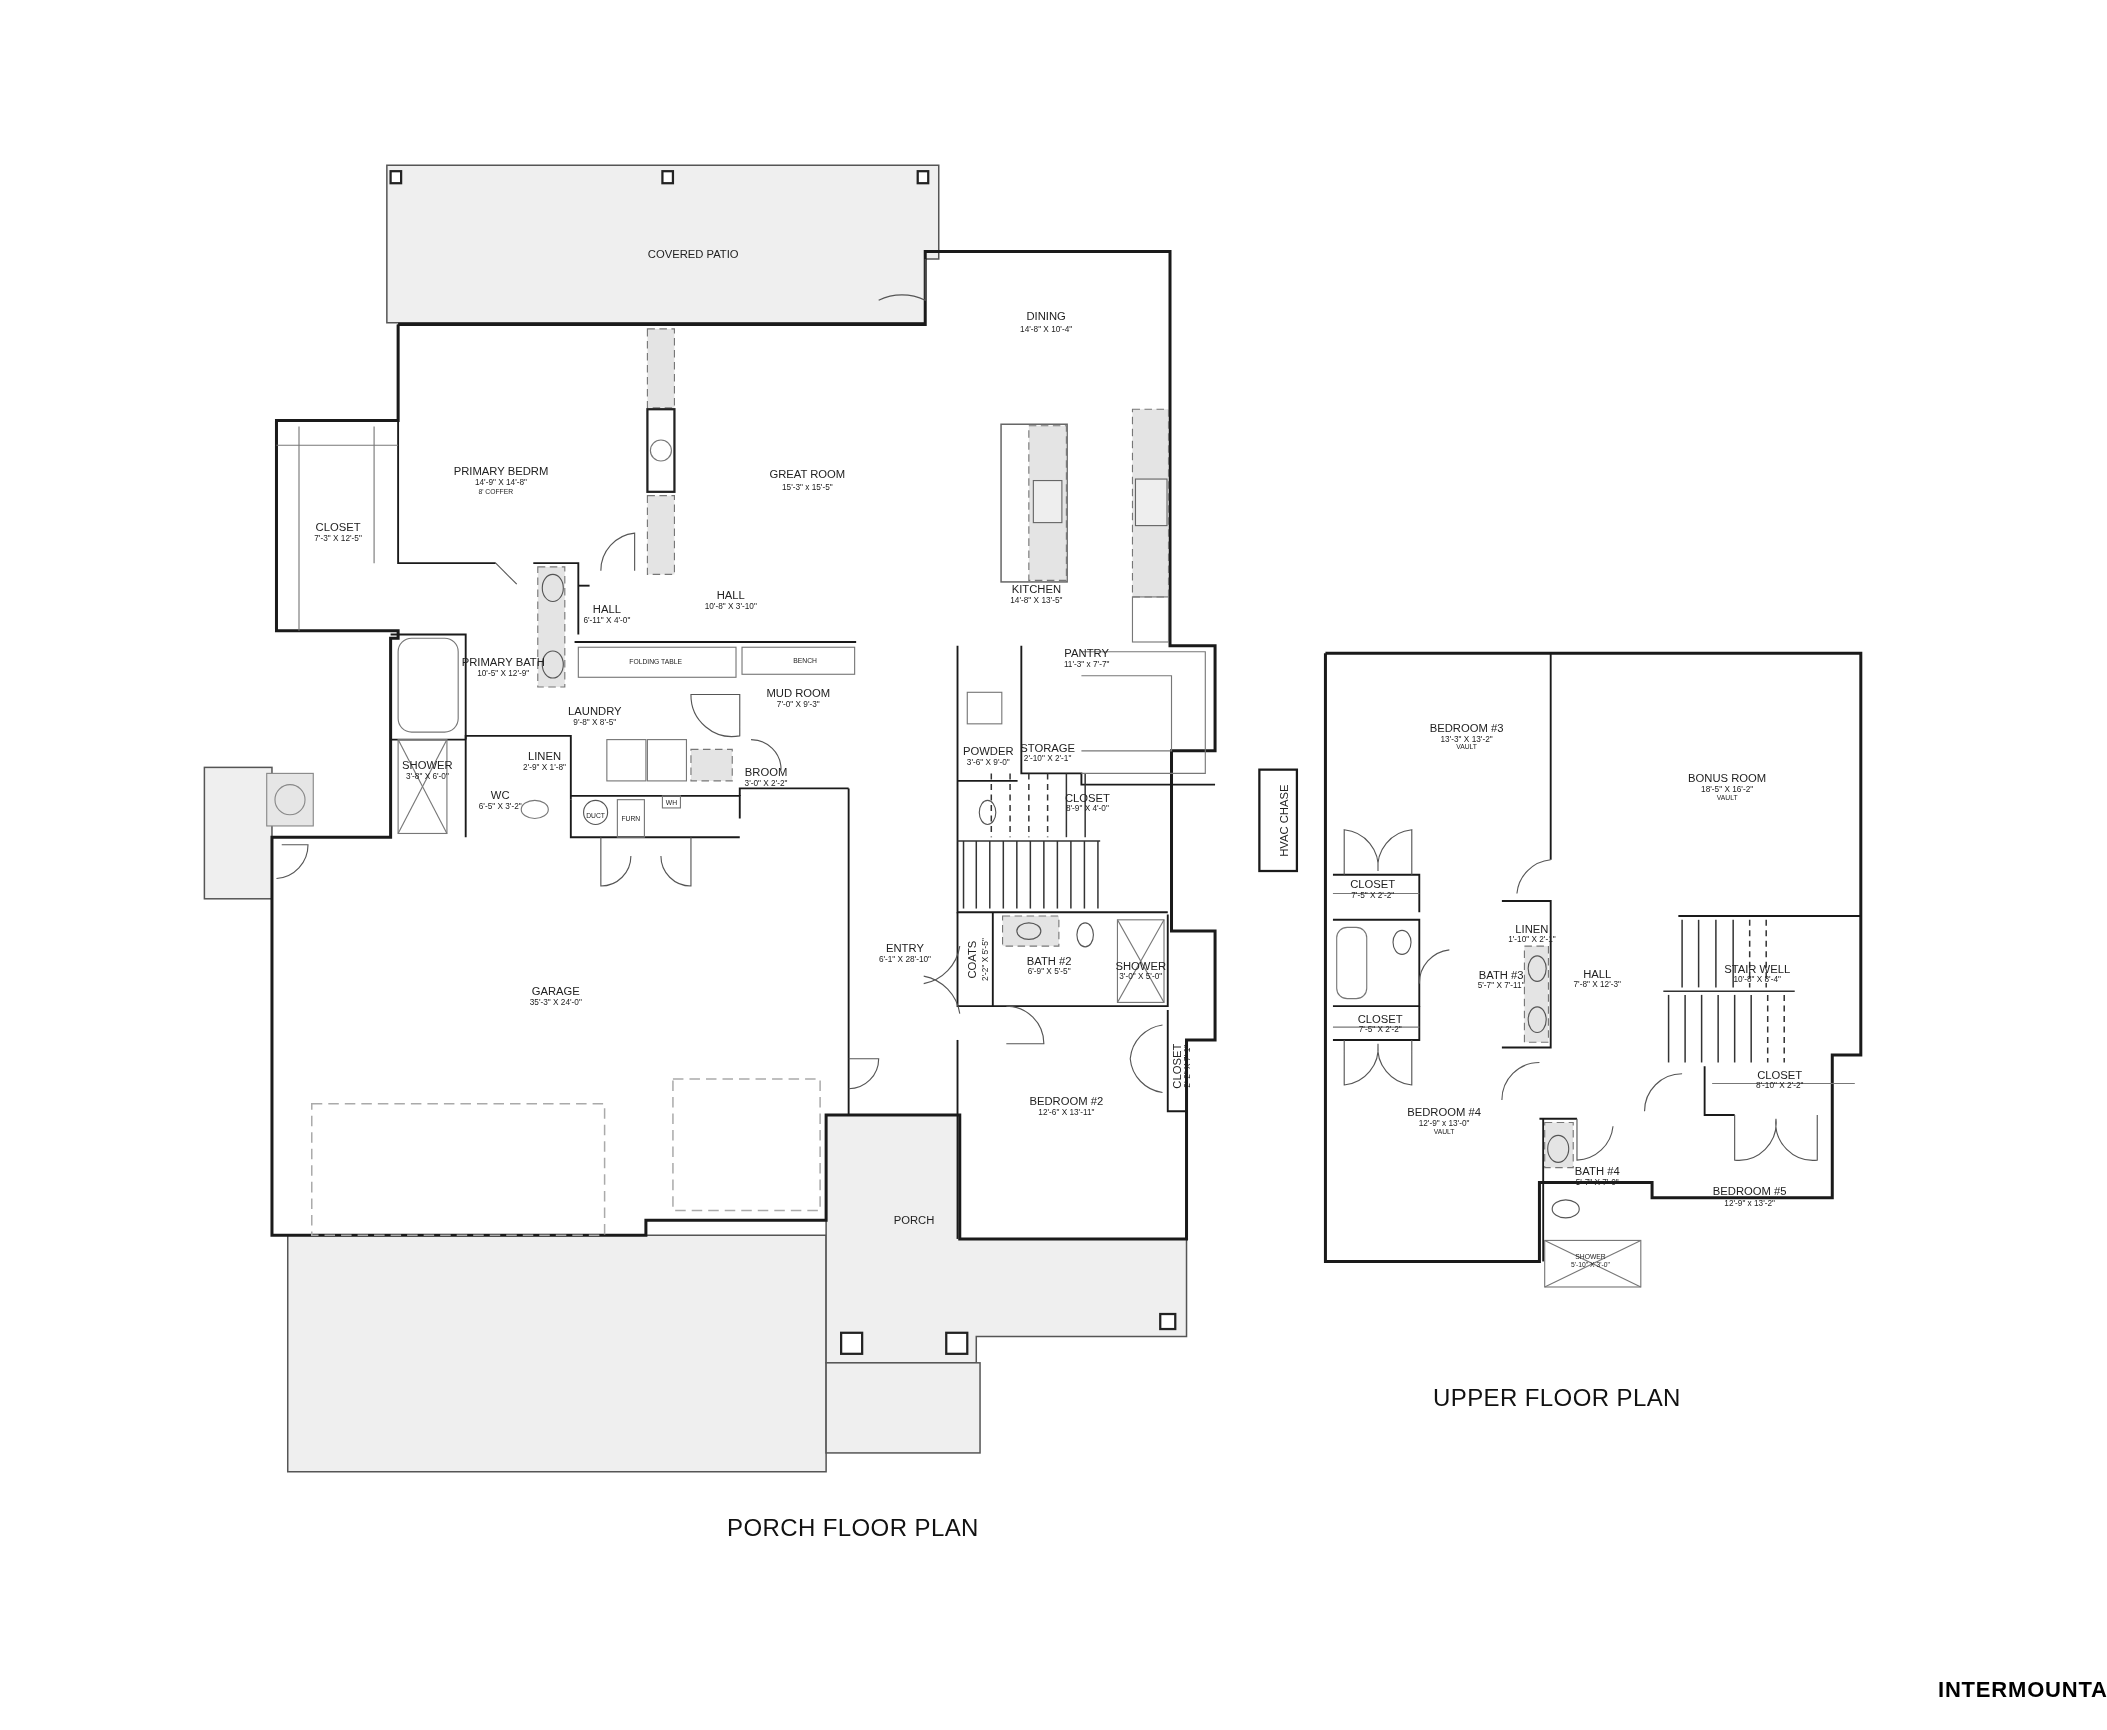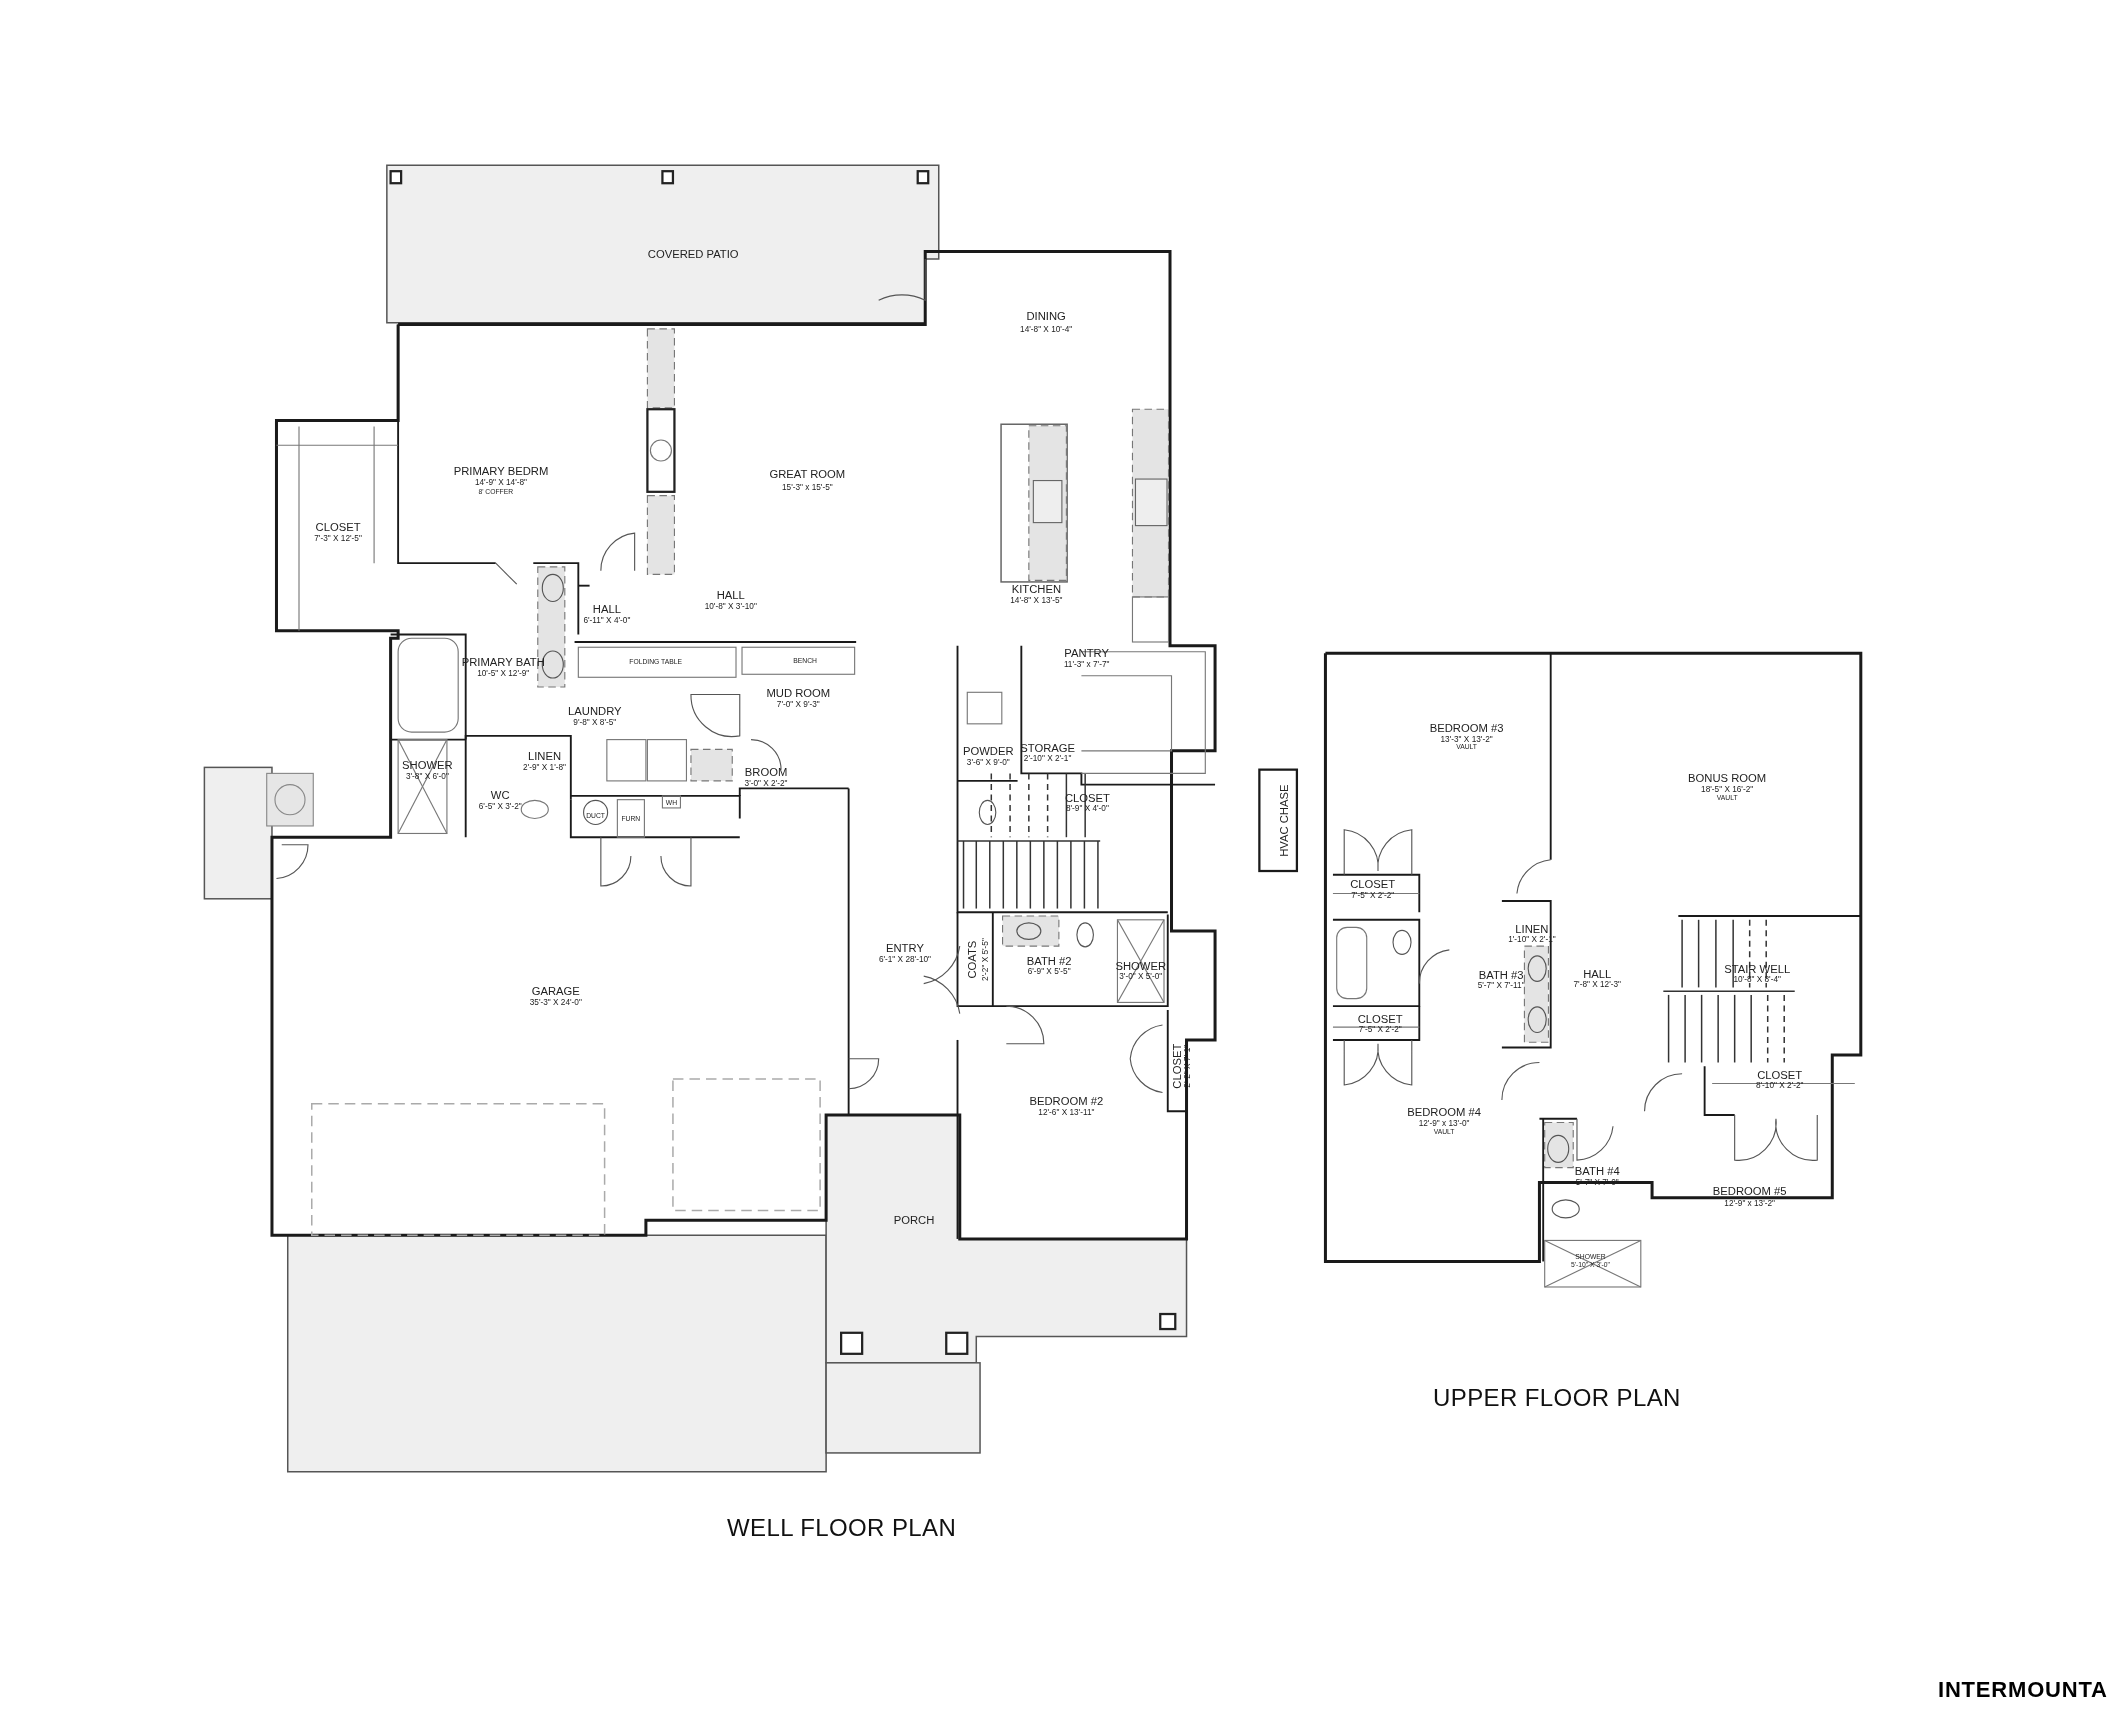--- a/index.html
+++ b/index.html
@@ -300,16 +300,16 @@
       <text class="rn" x="2127" y="1565">BATH #4</text>
       <text class="rd" x="2127" y="1578">5'-7" X 7'-0"</text>
       <text class="rn" x="2330" y="1592">BEDROOM #5</text>
       <text class="rd" x="2330" y="1606">12'-9" x 13'-2"</text>
       <text class="rs" x="2118" y="1677">SHOWER</text>
       <text class="rs" x="2118" y="1688">5'-10" X 3'-0"</text>
     </g>
   </g>
 </svg>
 
-<div class="title" style="left:727px; top:1514px;">WELL FLOOR PLAN</div>
+<div class="title" style="left:727px; top:1514px;">PORCH FLOOR PLAN</div>
 <div class="title" style="left:1433px; top:1384px;">UPPER FLOOR PLAN</div>
 <div class="watermark" style="left:1938px; top:1677px;">INTERMOUNTAIN</div>
 
 
 </body></html>

